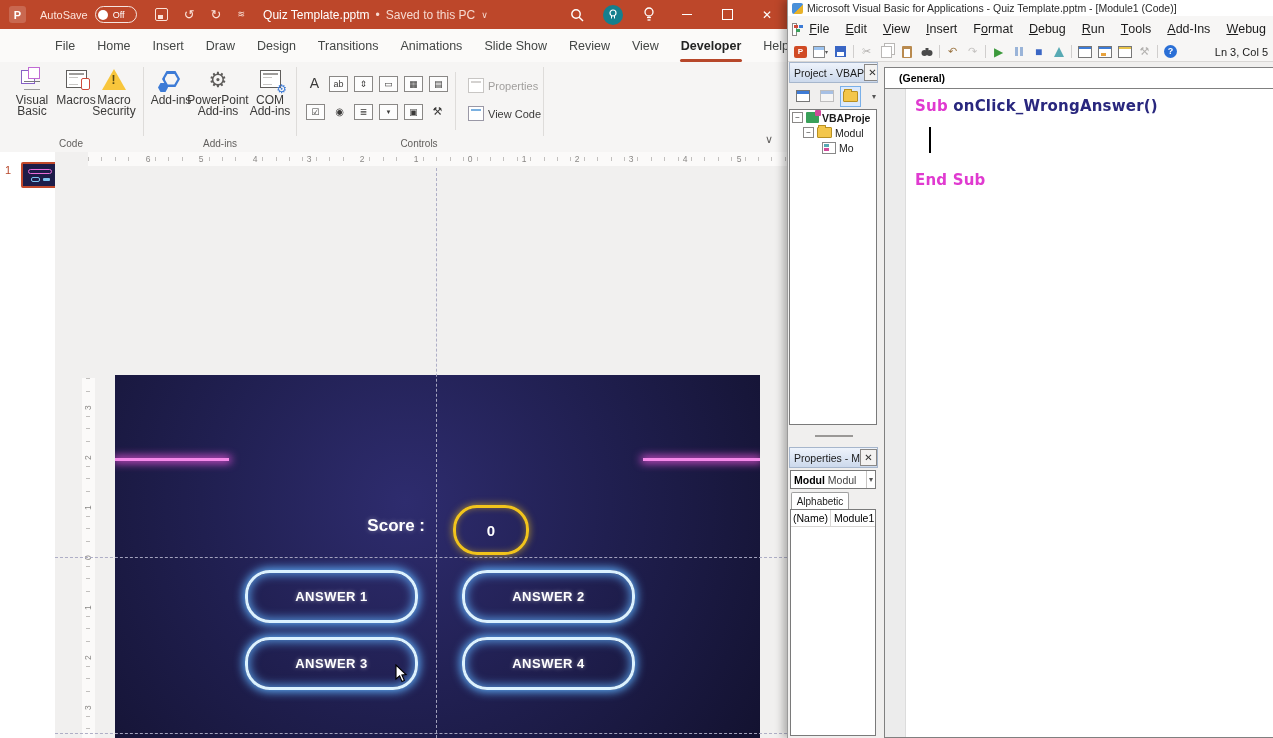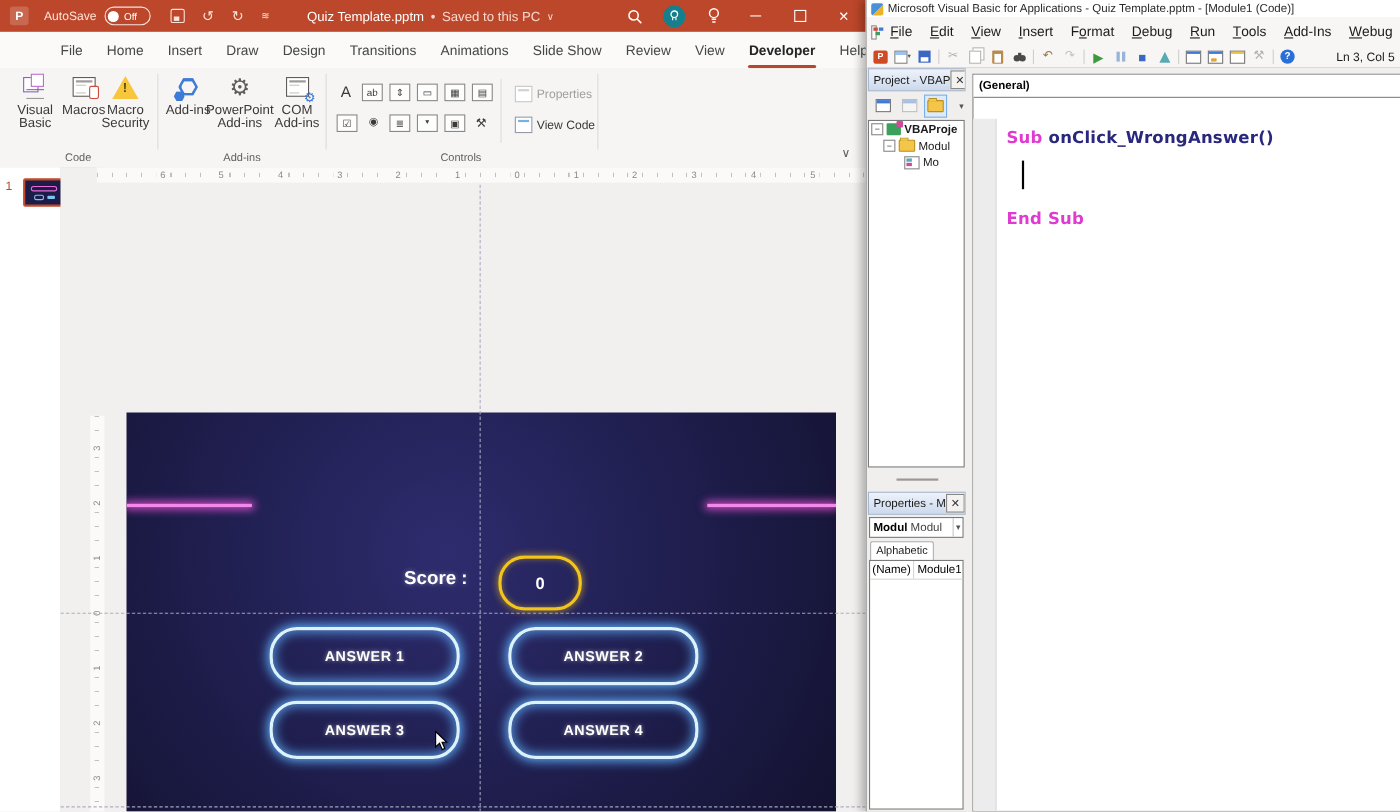--- a/index.html
+++ b/index.html
@@ -14,21 +14,21 @@
   .ppt-titlebar{position:absolute;left:0;top:0;width:100%;height:29px;background:var(--titlebar,#bd472a);display:flex;align-items:center;color:#fff;}
   .ppt-logo{width:17px;height:17px;margin-left:9px;border-radius:3px;background:rgba(255,255,255,.18);display:flex;align-items:center;justify-content:center;font-size:11px;font-weight:bold;color:#fff;}
   .autosave-label{font-size:11px;margin-left:14px;color:#fde4db;}
   .toggle{width:40px;height:15px;border:1px solid rgba(255,255,255,.85);border-radius:9px;margin-left:7px;display:flex;align-items:center;position:relative;}
   .toggle .knob{width:10px;height:10px;border-radius:50%;background:#fff;margin-left:2px;}
   .toggle .state{font-size:9px;color:#fff;margin-left:5px;}
   .qat{display:flex;align-items:center;gap:16px;margin-left:18px;color:#fbe2d8;}
   .qat .gl{font-size:13px;line-height:1;}
   .save-gl{width:11px;height:11px;border:1.4px solid #fbe2d8;border-radius:2px;position:relative;}
   .save-gl:after{content:"";position:absolute;left:2px;bottom:1px;width:5px;height:4px;background:#fbe2d8;}
-  .fname{display:flex;align-items:center;gap:6px;font-size:12px;margin-left:34px;color:#fff;white-space:nowrap;}
+  .fname{display:flex;align-items:center;gap:6px;font-size:12px;margin-left:18px;color:#fff;white-space:nowrap;}
   .fname .dim{color:#f6d9cf;}
   .tb-right{margin-left:auto;display:flex;align-items:center;height:100%;}
   .tb-ic{width:36px;height:100%;display:flex;align-items:center;justify-content:center;color:#fff;}
   .avatar{width:20px;height:20px;border-radius:50%;background:#157f8d;display:flex;align-items:center;justify-content:center;}
   .winbtn{width:40px;height:100%;display:flex;align-items:center;justify-content:center;color:#fff;font-size:12px;}
   .maxi{width:9px;height:9px;border:1.3px solid #fff;}
   .mini{width:10px;height:1.6px;background:#fff;}
 
   
   .ppt-tabs{position:absolute;left:0;top:29px;width:100%;height:33px;background:#fbfaf9;display:flex;align-items:center;padding-left:44px;}
@@ -157,22 +157,22 @@
   .prop-selector .chev{margin-left:auto;border-left:1px solid #c8c6c4;align-self:stretch;display:flex;align-items:center;padding:0 2px;color:#555;font-size:8px;}
   .prop-tab{position:absolute;left:2px;top:430px;width:56px;height:17px;background:#fff;border:1px solid #a0a0a0;border-bottom:none;border-radius:2px 2px 0 0;font-size:10px;color:#1b1b1b;display:flex;align-items:center;justify-content:center;white-space:nowrap;overflow:hidden;}
   .prop-grid{position:absolute;left:1px;right:2px;top:447px;bottom:2px;background:#fff;border:1px solid #7a7a7a;box-sizing:border-box;font-size:10.5px;}
   .prow{display:flex;height:16px;border-bottom:1px solid #d8d6d4;align-items:center;}
   .pcell-k{width:37px;padding-left:2px;border-right:1px solid #d8d6d4;align-self:stretch;display:flex;align-items:center;white-space:nowrap;overflow:hidden;}
   .pcell-v{padding-left:3px;white-space:nowrap;overflow:hidden;}
 
   
   .code-win{position:absolute;left:90px;right:0;top:0;bottom:0;background:#f0efee;}
   .code-pane{position:absolute;left:6px;top:5px;right:-1px;bottom:0;border:1px solid #808080;background:#fff;}
-  .combo{position:absolute;left:0;top:0;right:0;height:20px;border-bottom:1px solid #808080;background:#fff;display:flex;align-items:center;font-size:10.5px;font-weight:bold;color:#000;padding-left:5px;}
-  .code-area{position:absolute;left:0;right:0;top:21px;bottom:0;background:#fff;margin-top:19px;}
+  .combo{position:absolute;left:0;top:0;right:0;height:20px;border-bottom:1px solid #808080;background:#fff;display:flex;align-items:center;font-size:10.5px;font-weight:bold;color:#000;padding-left:14px;}
+  .code-area{position:absolute;left:0;right:0;top:21px;bottom:0;background:#fff;}
   .code-margin{position:absolute;left:0;top:0;bottom:0;width:20px;background:#ececec;border-right:1px solid #dcdcdc;}
   .code-line{position:absolute;left:30px;font-size:15px;font-weight:600;letter-spacing:.2px;white-space:pre;font-family:"DejaVu Sans","Liberation Sans",sans-serif;}
   .kw{color:var(--code-keyword,#e03ad0);}
   .ident{color:var(--code-identifier,#29277e);}
   .caret{position:absolute;left:44px;top:38px;width:1.5px;height:26px;background:#000;}
 </style>
 </head>
 <body>
 
 <div class="screen">

